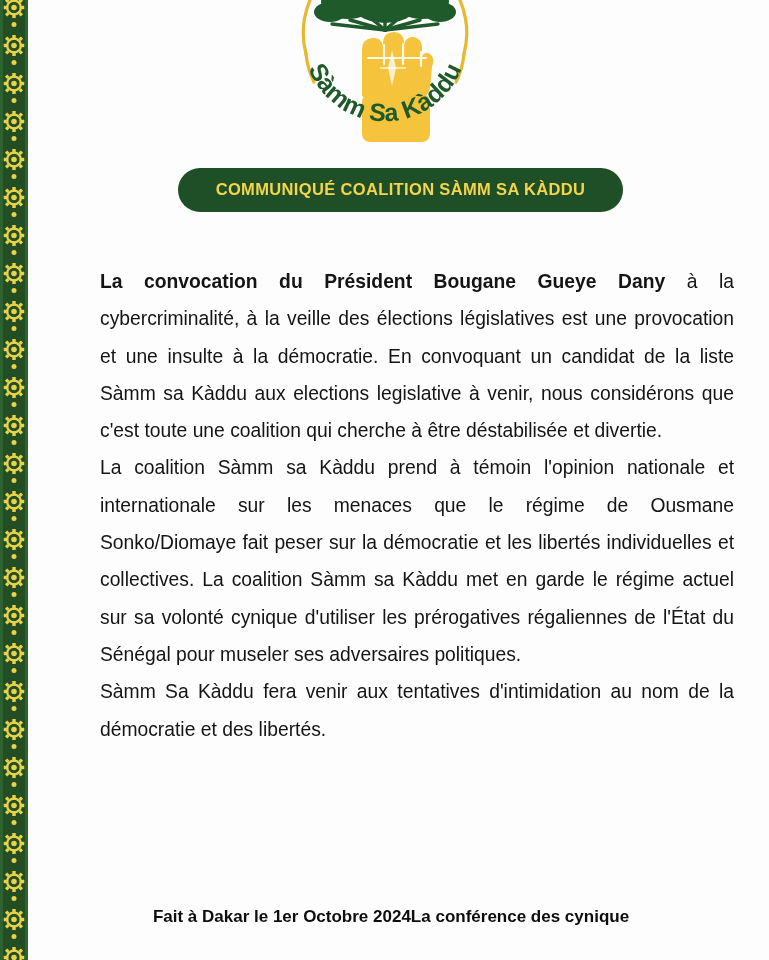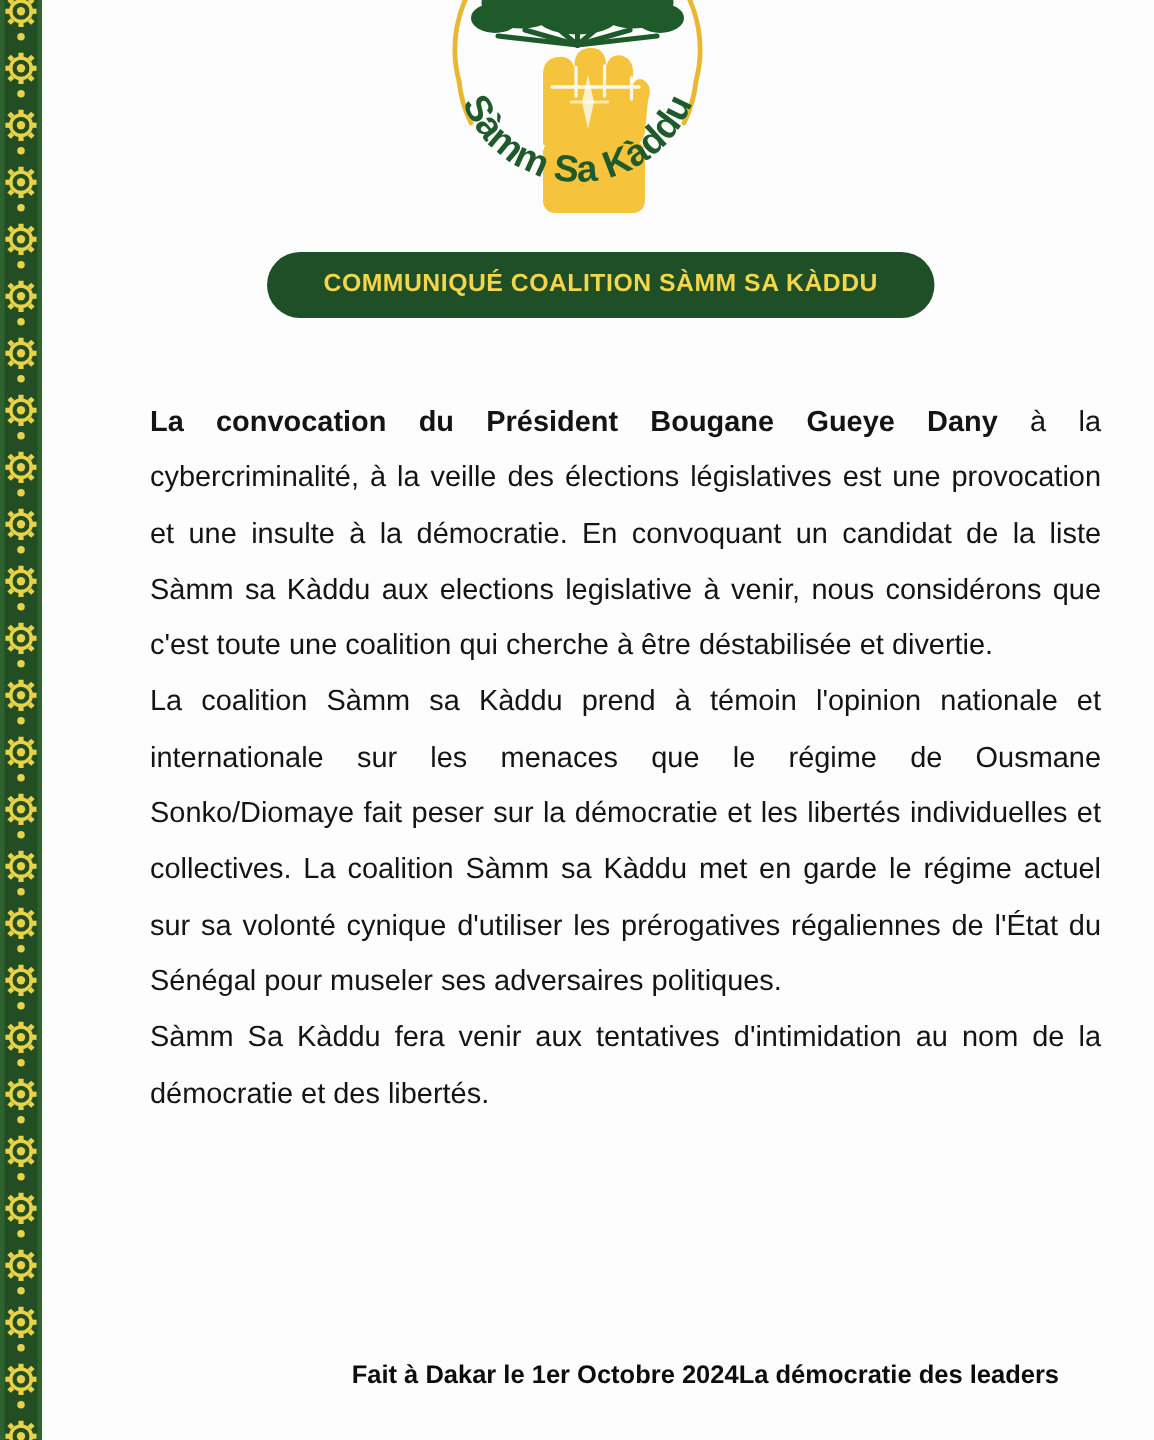--- a/index.html
+++ b/index.html
@@ -130,21 +130,21 @@
   }
   .lead-bold { font-weight: bold; }
 
   
   #footer {
     position: absolute;
     left: 76px;
     top: 907px;
     width: 634px;
     display: flex;
-    justify-content: flex-end;
+    justify-content: center;
     align-items: baseline;
     color: #0d0d0d;
     font-size: 17px;
     font-weight: bold;
   }
   #footer .sig { margin-right: 4px; }
 </style>
 </head>
 <body>
 
@@ -689,16 +689,16 @@
   </div>
 
   <div id="body-copy">
     <p><span class="lead-bold">La convocation du Président Bougane Gueye Dany</span><span> à la cybercriminalité, à la veille des élections législatives est une provocation et une insulte à la démocratie. En convoquant un candidat de la liste Sàmm sa Kàddu aux elections legislative à venir, nous considérons que c'est toute une coalition qui cherche à être déstabilisée et divertie.</span></p>
     <p><span>La coalition Sàmm sa Kàddu prend à témoin l'opinion nationale et internationale sur les menaces que le régime de Ousmane Sonko/Diomaye fait peser sur la démocratie et les libertés individuelles et collectives. La coalition Sàmm sa Kàddu met en garde le régime actuel sur sa volonté cynique d'utiliser les prérogatives régaliennes de l'État du Sénégal pour museler ses adversaires politiques.</span></p>
     <p><span>Sàmm Sa Kàddu fera venir aux tentatives d'intimidation au nom de la démocratie et des libertés.</span></p>
   </div>
 
   <div id="footer">
     <div class="place">Fait à Dakar le 1er Octobre 2024</div>
-    <div class="sig">La démocratie des leaders</div>
+    <div class="sig">La conférence des cynique</div>
   </div>
 
 </div>
 
 </body></html>

